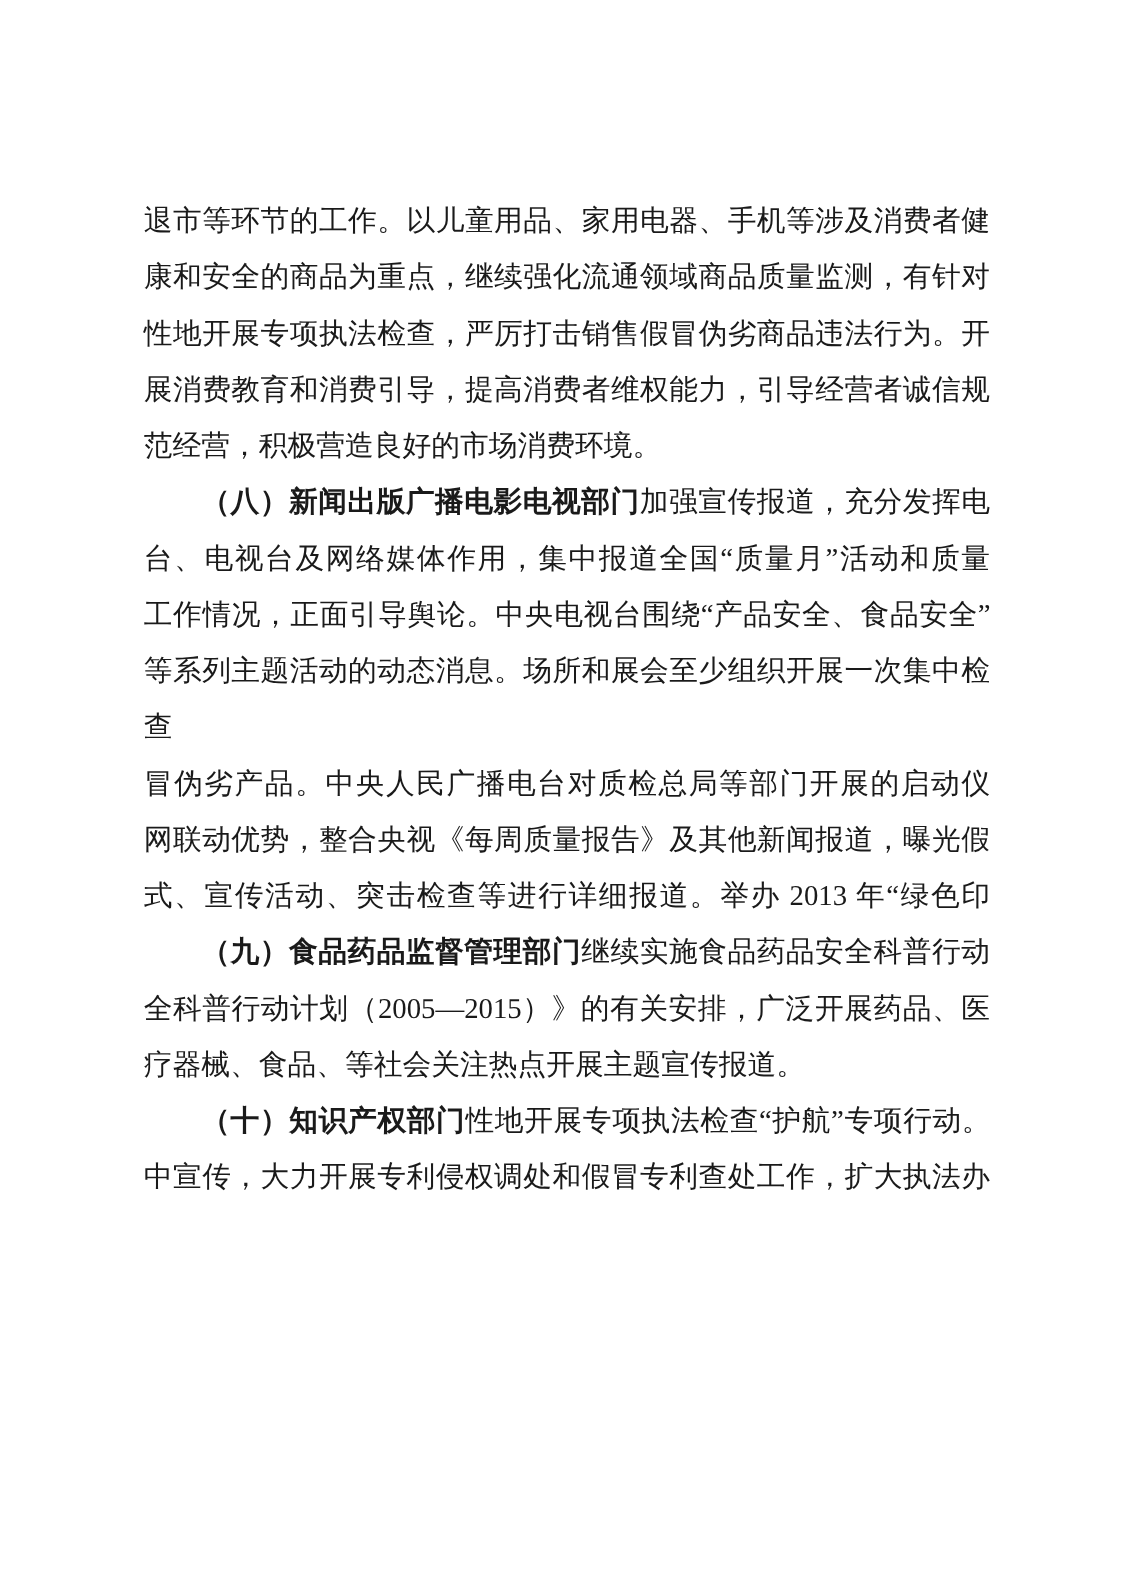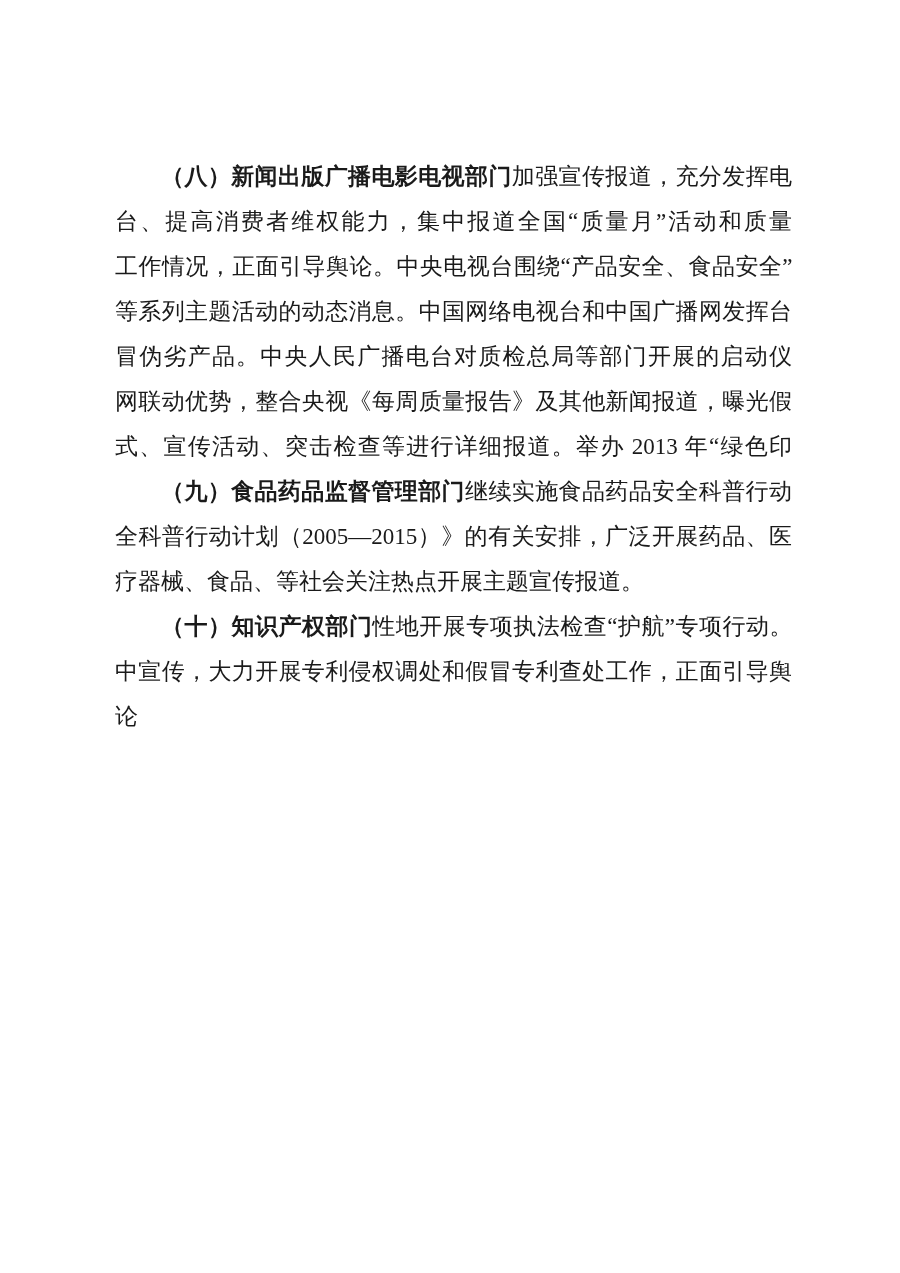--- a/index.html
+++ b/index.html
@@ -40,35 +40,42 @@
   }
   .last {
     text-align-last: left;
   }
 </style>
 </head>
 <body>
 
 <div class="page">
 
+  <div class="para">
+    <div class="line">退市等环节的工作。以儿童用品、家用电器、手机等涉及消费者健</div>
+    <div class="line">康和安全的商品为重点，继续强化流通领域商品质量监测，有针对</div>
+    <div class="line">性地开展专项执法检查，严厉打击销售假冒伪劣商品违法行为。开</div>
+    <div class="line">展消费教育和消费引导，提高消费者维权能力，引导经营者诚信规</div>
+    <div class="line last">范经营，积极营造良好的市场消费环境。</div>
+  </div>
 
   <div class="para">
     <div class="line first"><b>（八）新闻出版广播电影电视部门</b><span>加强宣传报道，充分发挥电</span></div>
-    <div class="line">台、提高消费者维权能力，集中报道全国“质量月”活动和质量</div>
+    <div class="line">台、电视台及网络媒体作用，集中报道全国“质量月”活动和质量</div>
     <div class="line tight">工作情况，正面引导舆论。中央电视台围绕“产品安全、食品安全”</div>
-    <div class="line">等系列主题活动的动态消息。中国网络电视台和中国广播网发挥台</div>
+    <div class="line">等系列主题活动的动态消息。场所和展会至少组织开展一次集中检查</div>
     <div class="line">冒伪劣产品。中央人民广播电台对质检总局等部门开展的启动仪</div>
     <div class="line">网联动优势，整合央视《每周质量报告》及其他新闻报道，曝光假</div>
     <div class="line">式、宣传活动、突击检查等进行详细报道。举办 2013 年“绿色印</div>
   </div>
 
   <div class="para">
     <div class="line first"><b>（九）食品药品监督管理部门</b><span>继续实施食品药品安全科普行动</span></div>
     <div class="line">全科普行动计划（2005—2015）》的有关安排，广泛开展药品、医</div>
     <div class="line last">疗器械、食品、等社会关注热点开展主题宣传报道。</div>
   </div>
 
   <div class="para">
     <div class="line first tight"><b>（十）知识产权部门</b><span>性地开展专项执法检查“护航”专项行动。</span></div>
-    <div class="line">中宣传，大力开展专利侵权调处和假冒专利查处工作，正面引导舆论</div>
+    <div class="line">中宣传，大力开展专利侵权调处和假冒专利查处工作，扩大执法办</div>
   </div>
 
 </div>
 
 </body></html>

